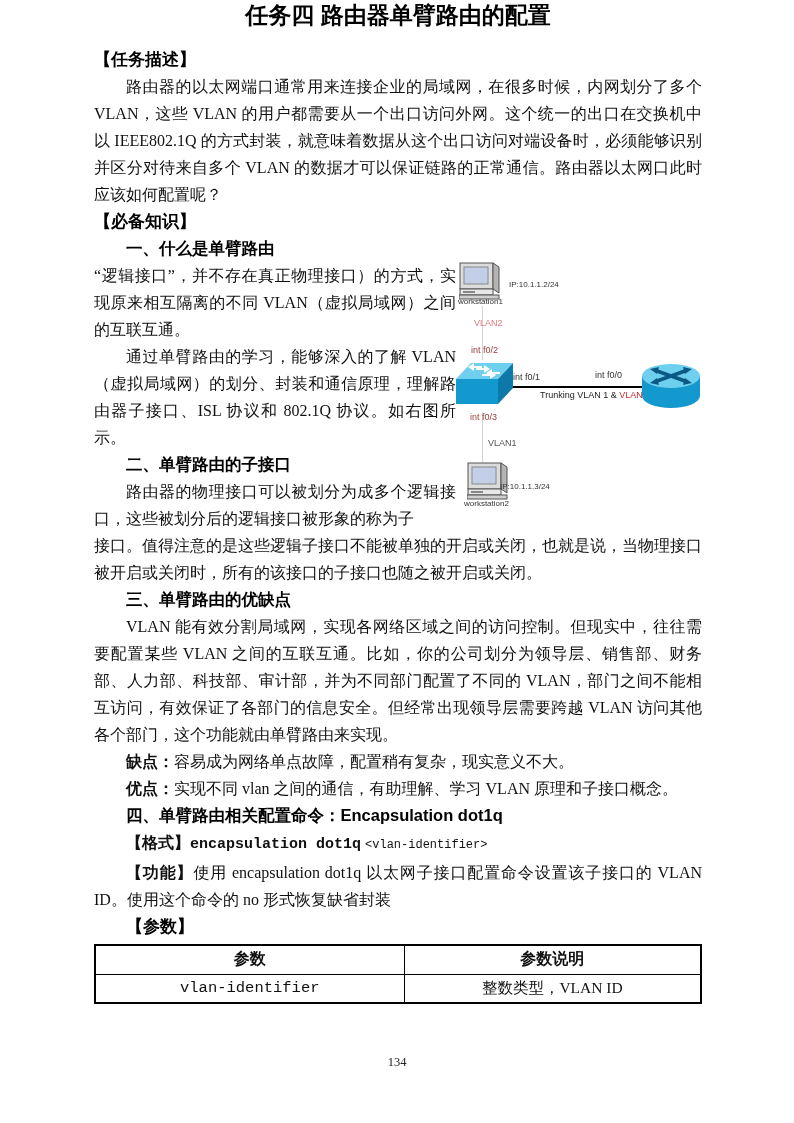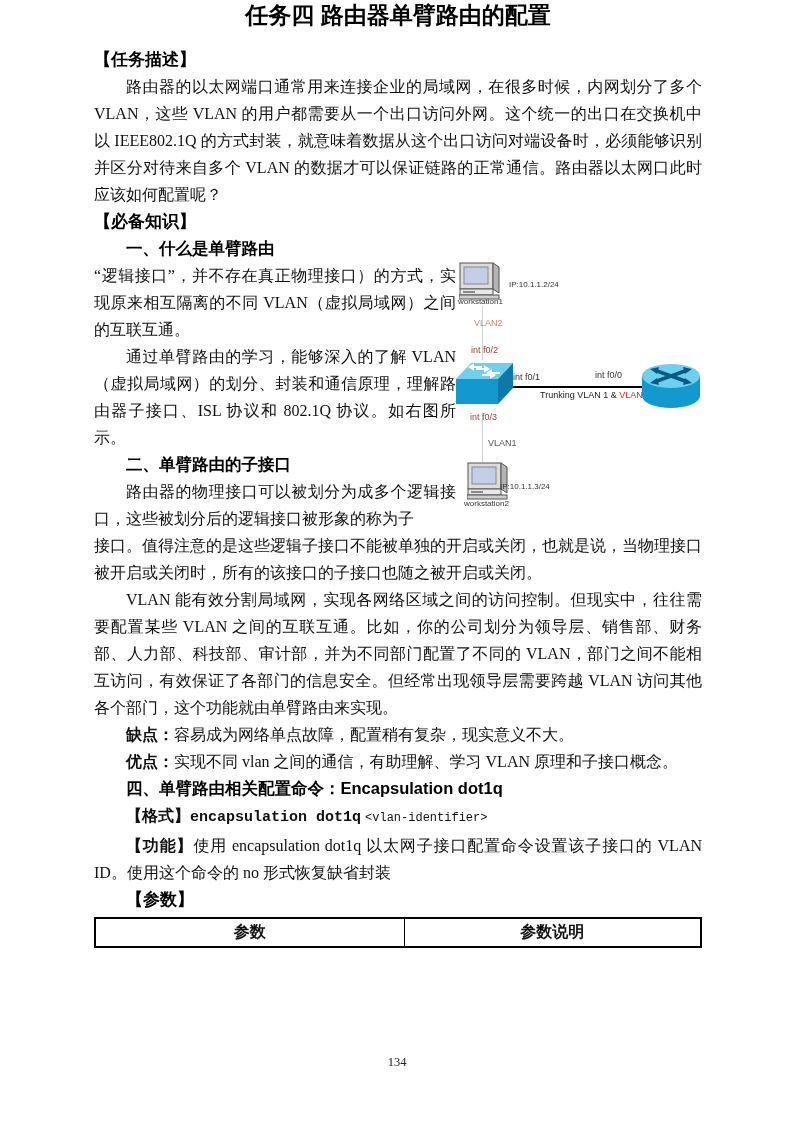--- a/index.html
+++ b/index.html
@@ -132,34 +132,39 @@
           <rect x="4" y="29" width="12" height="2" fill="#888"></rect>
           <rect x="0" y="33" width="40" height="4" fill="#cfcfcf" stroke="#555"></rect>
         </svg>
         <span class="fig-label" style="left:44px; top:220px; color:#333;">IP:10.1.1.3/24</span>
         <span class="fig-label" style="left:8px; top:237px; color:#333;">workstation2</span>
       </div>
     </div>
 
     <p class="body">接口。值得注意的是这些逻辑子接口不能被单独的开启或关闭，也就是说，当物理接口被开启或关闭时，所有的该接口的子接口也随之被开启或关闭。</p>
 
+    <div class="h-num">三、单臂路由的优缺点</div>
     <p class="body indent">VLAN 能有效分割局域网，实现各网络区域之间的访问控制。但现实中，往往需要配置某些 VLAN 之间的互联互通。比如，你的公司划分为领导层、销售部、财务部、人力部、科技部、审计部，并为不同部门配置了不同的 VLAN，部门之间不能相互访问，有效保证了各部门的信息安全。但经常出现领导层需要跨越 VLAN 访问其他各个部门，这个功能就由单臂路由来实现。</p>
     <p class="body padded"><span class="lbl">缺点：</span><span>容易成为网络单点故障，配置稍有复杂，现实意义不大。</span></p>
     <p class="body padded"><span class="lbl">优点：</span><span>实现不同 vlan 之间的通信，有助理解、学习 VLAN 原理和子接口概念。</span></p>
 
     <div class="h-num">四、单臂路由相关配置命令：Encapsulation dot1q</div>
     <p class="body padded"><span class="lbl">【格式】</span><span class="mono-b">encapsulation dot1q</span> <span class="mono">&lt;vlan-identifier&gt;</span></p>
     <p class="body indent"><span class="lbl">【功能】</span><span>使用 encapsulation dot1q 以太网子接口配置命令设置该子接口的 VLAN ID。使用这个命令的 no 形式恢复缺省封装</span></p>
 
     <div class="h-bracket" style="padding-left:32px;">【参数】</div>
 
     <table class="params">
       <tbody>
           <tr>
         <th class="c1">参数</th>
         <th>参数说明</th>
       </tr>
+      <tr>
+        <td class="mono">vlan-identifier</td>
+        <td>整数类型，VLAN ID</td>
+      </tr>
     </tbody>
       </table>
   </div>
 
   <div class="page-num">134</div>
 </div>
 
 </body></html>

